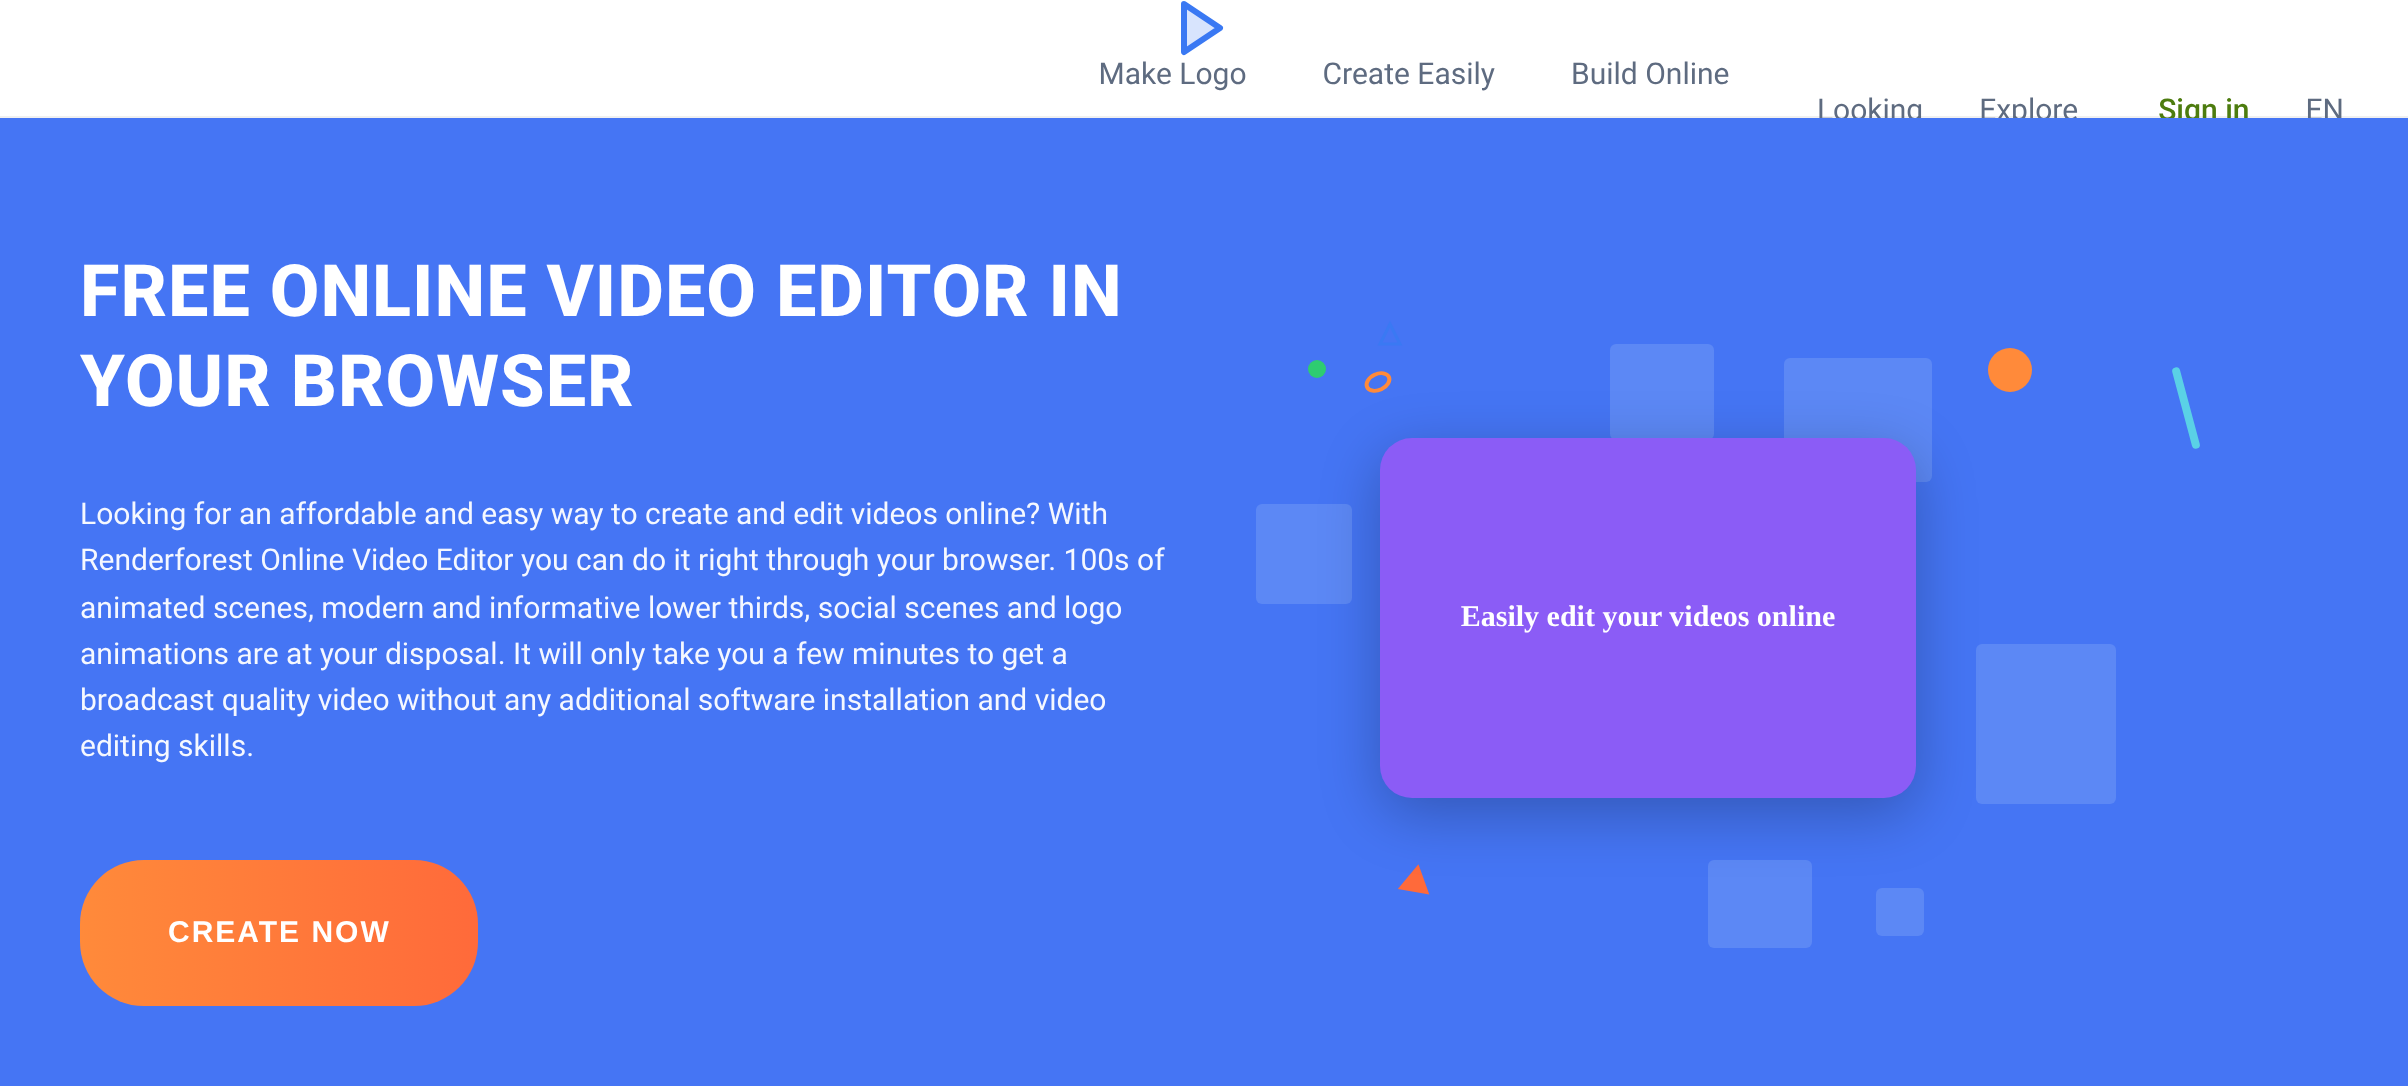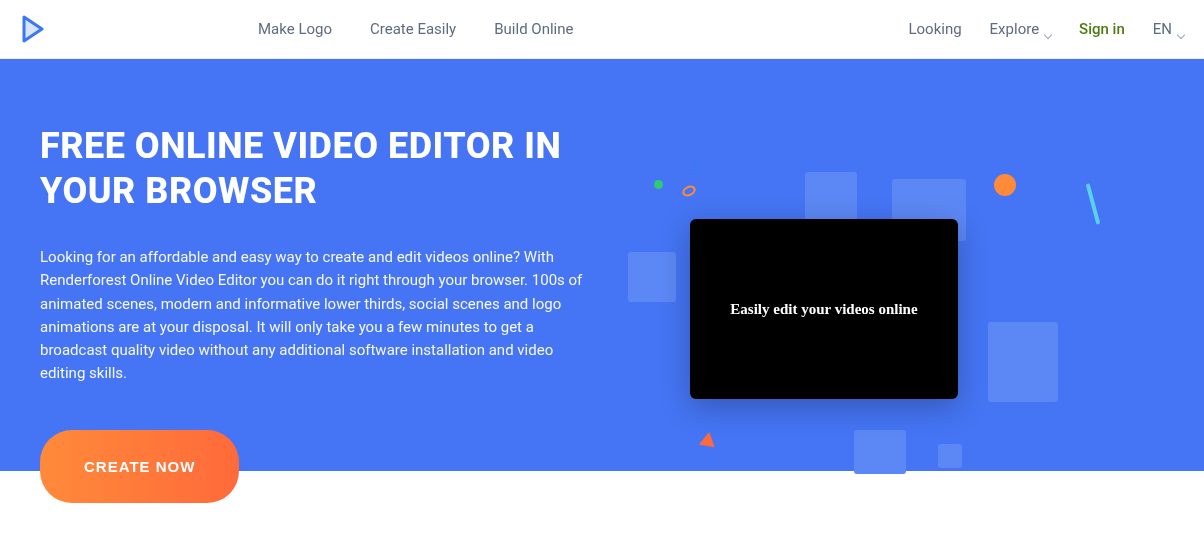--- a/index.html
+++ b/index.html
@@ -10,20 +10,21 @@
   overflow: hidden;
   background: #fff;
 }
 .header {
   display: flex;
   align-items: center;
   height: 59px;
   padding: 0 20px;
   background: #fff;
   border-bottom: 1px solid #f0f0f0;
+  flex-direction: column;
 }
 .logo {
   display: flex;
   align-items: center;
 }
 .nav-left {
   display: flex;
   margin-left: 210px;
   gap: 38px;
 }
@@ -58,21 +59,21 @@
   display: inline-block;
   width: 6px;
   height: 6px;
   border-right: 1.5px solid #9aa3b2;
   border-bottom: 1.5px solid #9aa3b2;
   transform: rotate(45deg);
   margin-top: -3px;
 }
 .hero {
   background: #4575f4;
-  height: 412px;
+  height: 484px;
   position: relative;
   display: flex;
   padding: 65px 40px 0 40px;
 }
 .hero-left {
   width: 560px;
 }
 .hero-title {
   color: #fff;
   font-size: 36px;
@@ -102,22 +103,22 @@
 .hero-right {
   position: relative;
   flex: 1;
 }
 .video-preview {
   position: absolute;
   left: 90px;
   top: 95px;
   width: 268px;
   height: 180px;
-  background: #000000;
-  border-radius: 6px;
+  background: #8b5cf6;
+  border-radius: 16px;
   box-shadow: 0 8px 30px rgba(0,0,0,0.25);
   display: flex;
   align-items: center;
   justify-content: center;
   z-index: 5;
 }
 .video-text {
   color: #fff;
   font-family: Georgia, 'Times New Roman', serif;
   font-weight: 700;

